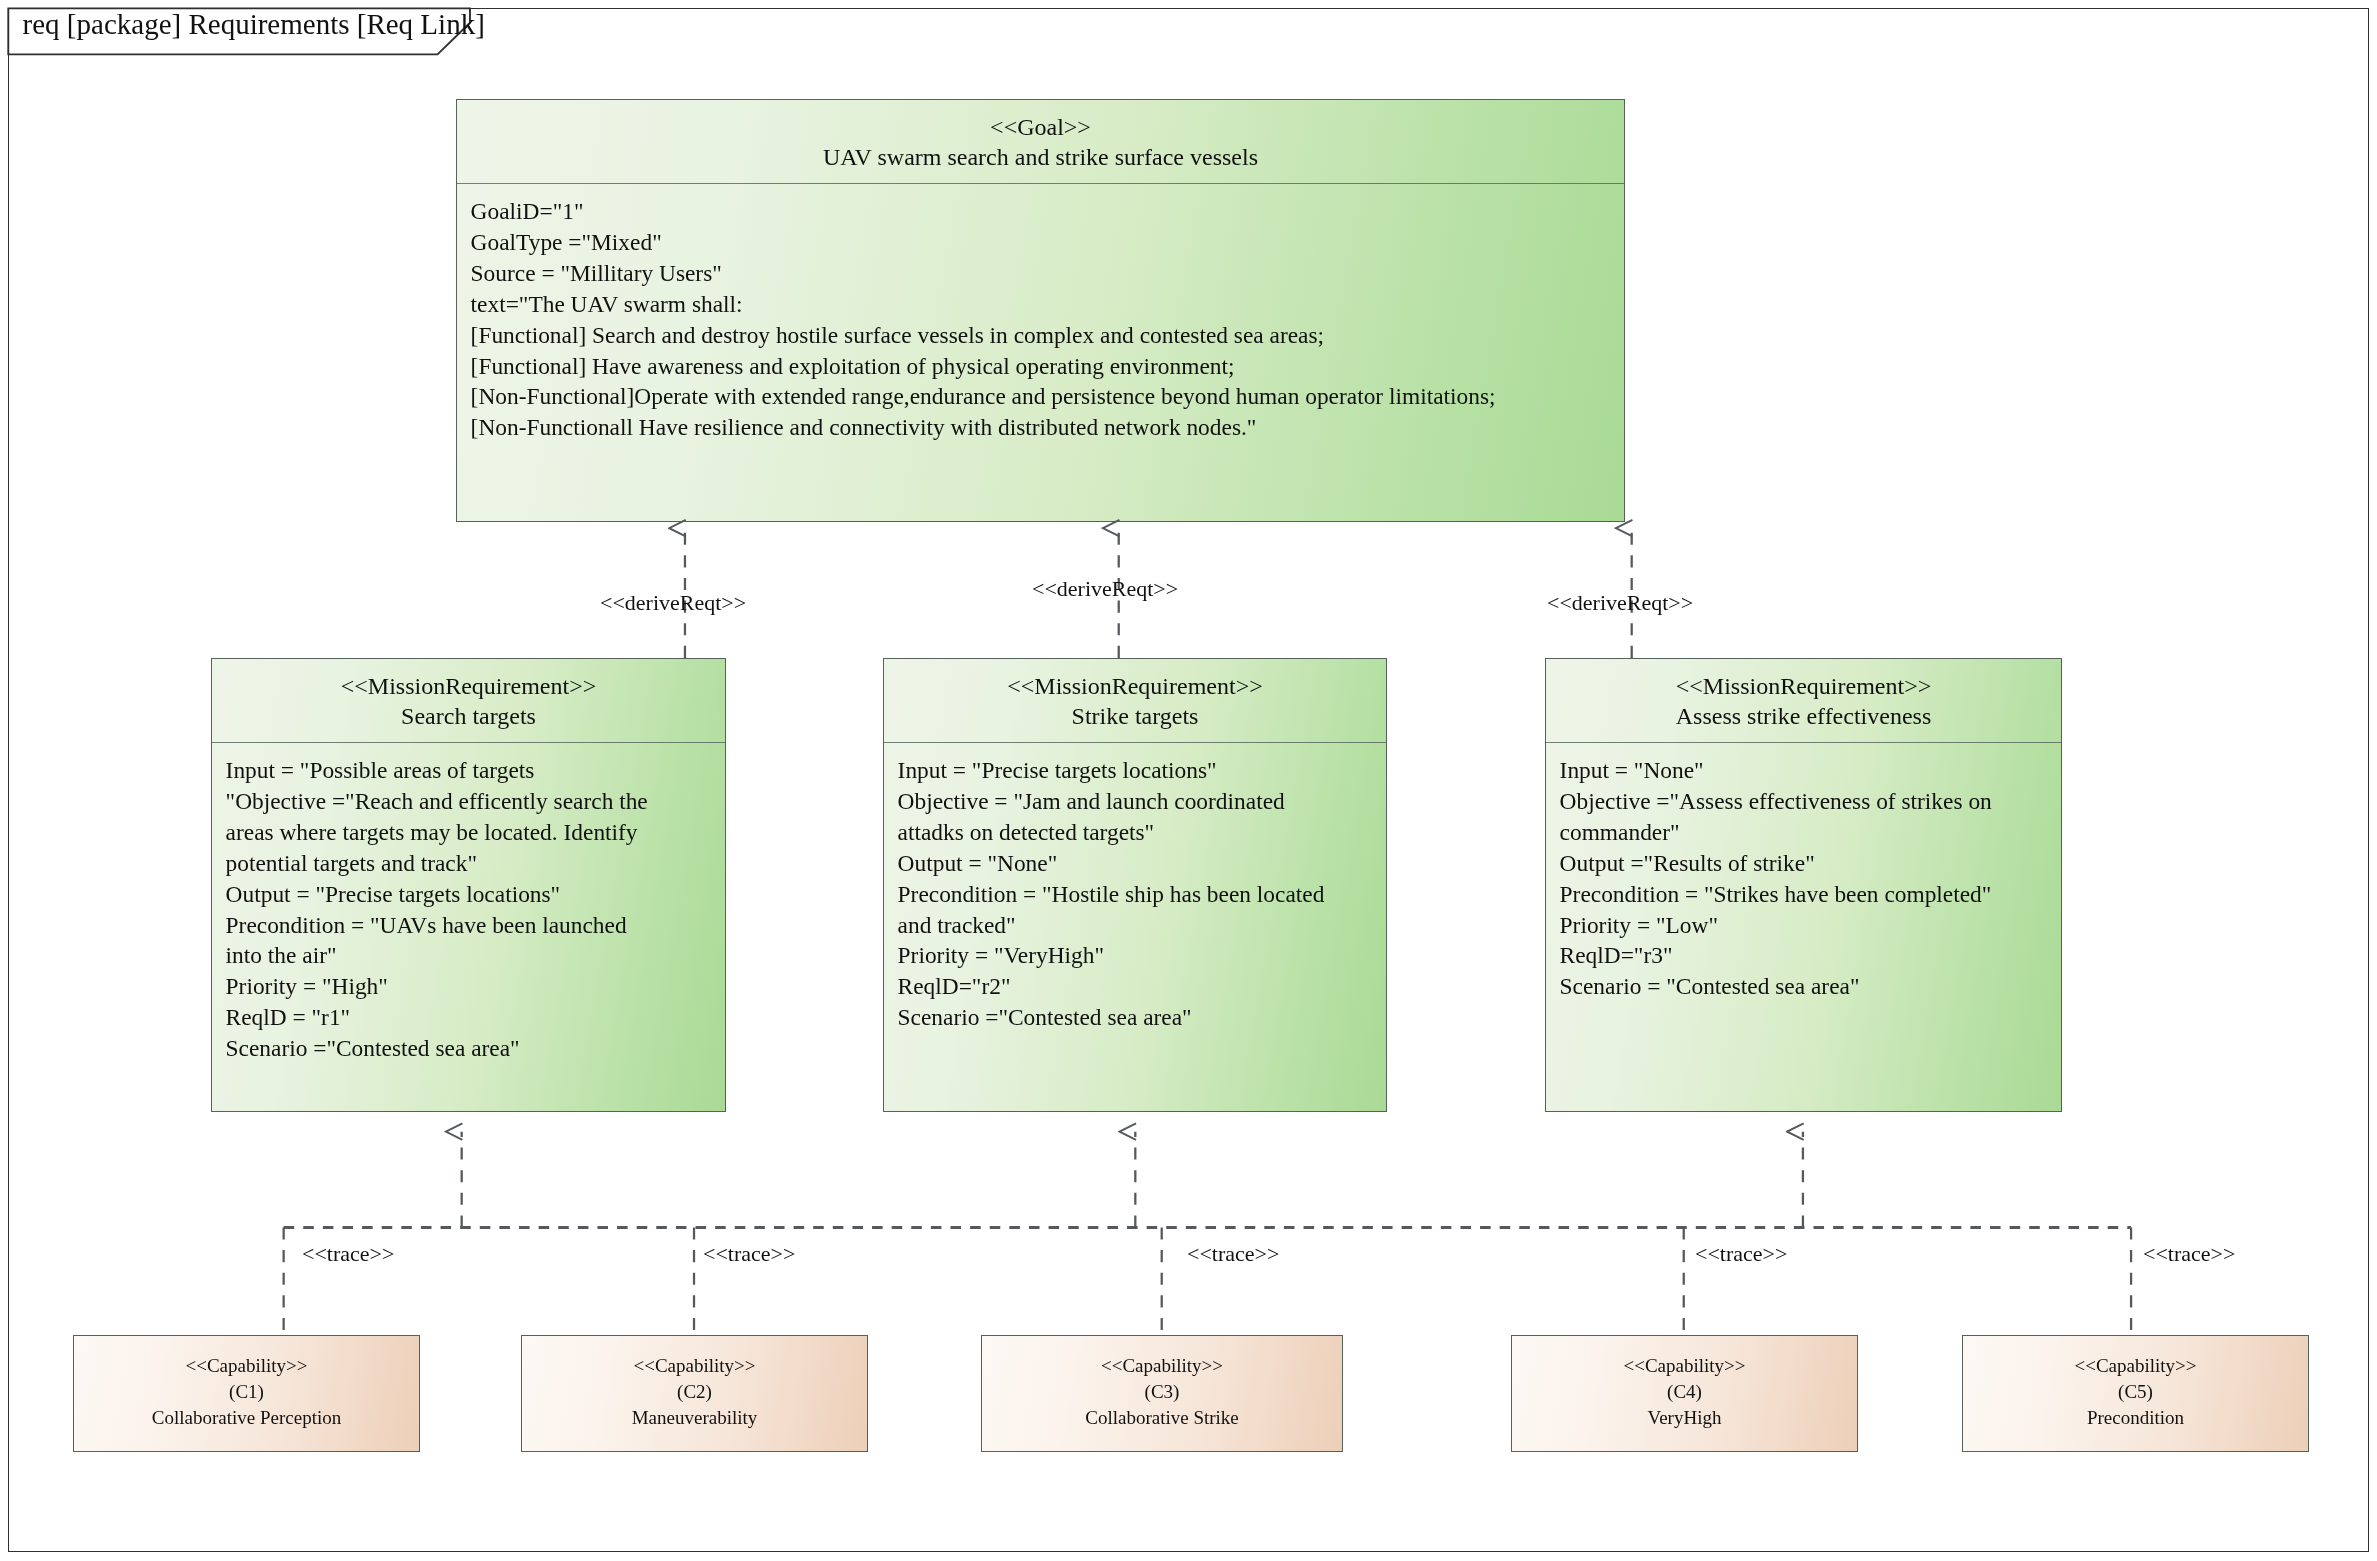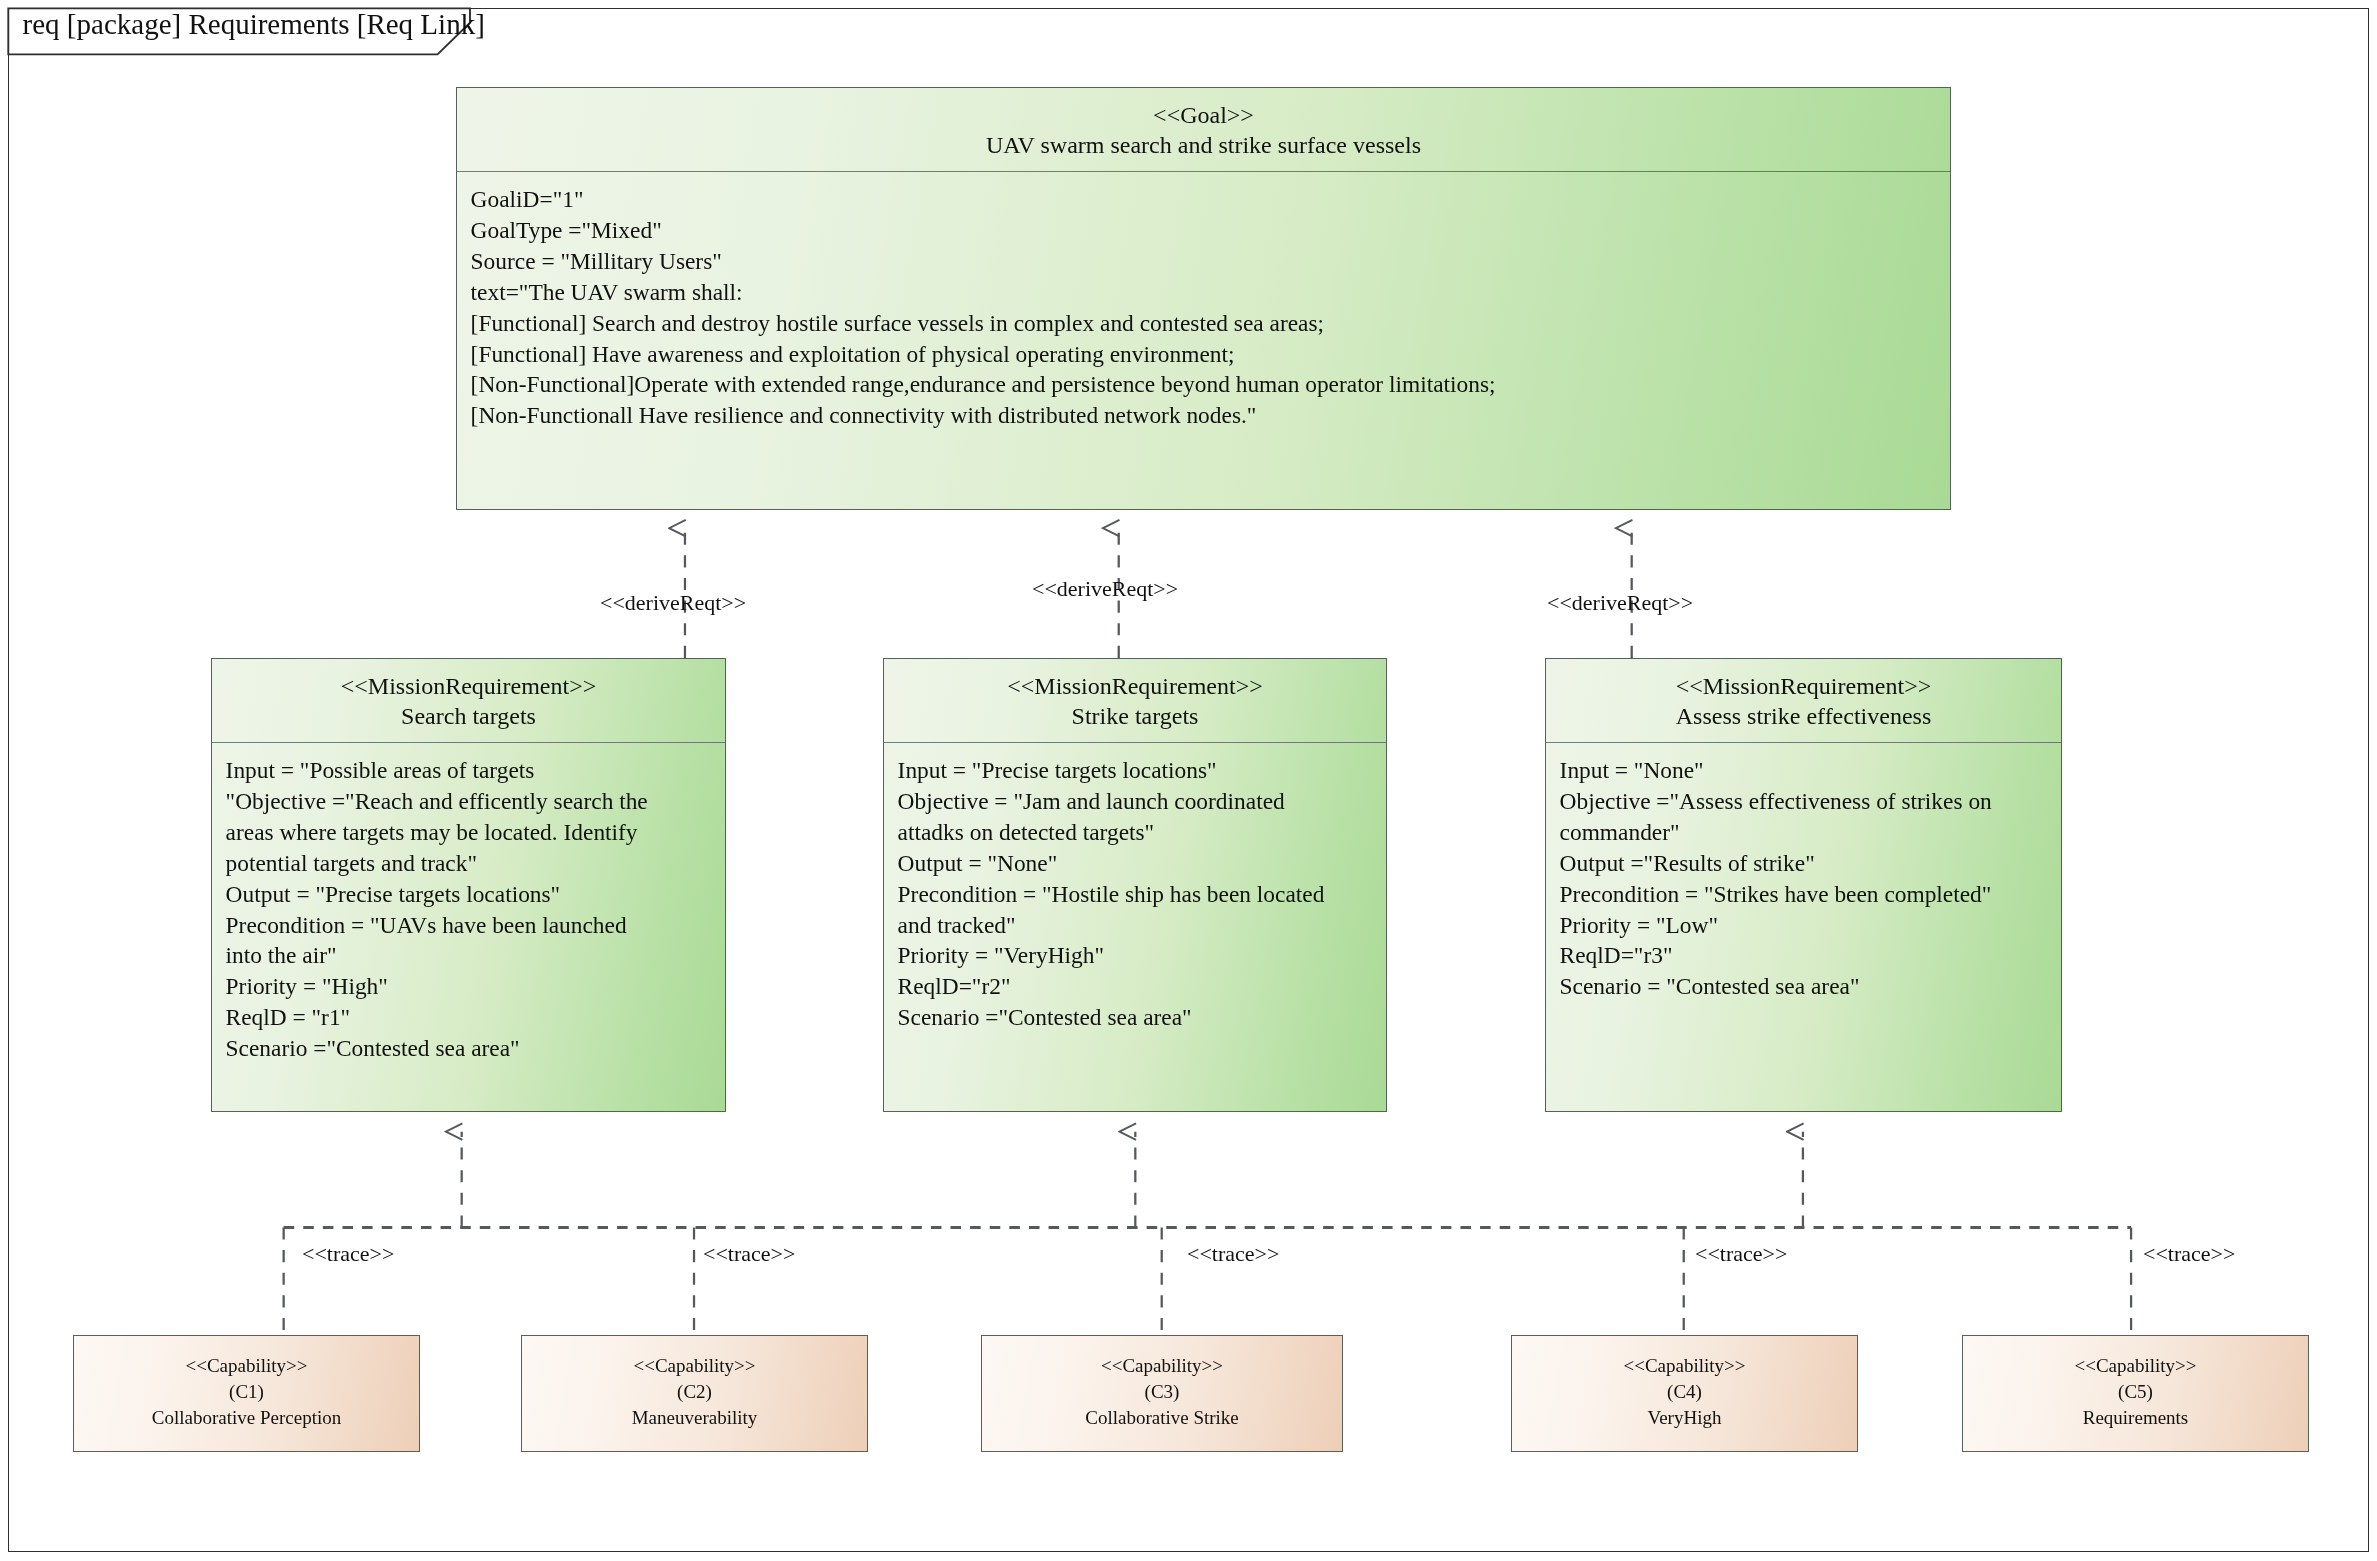--- a/index.html
+++ b/index.html
@@ -93,21 +93,21 @@
 
 <div id="canvas">
 
   <div class="frame"></div>
 
   <svg class="overlay" viewBox="0 0 3151 2069" width="2377" height="1561">
     <polygon points="11,11 623,11 623,30 580,72 11,72" fill="#ffffff" stroke="#2f2f2f" stroke-width="2.5"></polygon>
   </svg>
   <div class="frame-tab-label">req [package] Requirements [Req Link]</div>
 
-  <div class="node node-green" style="left:456px;top:87px;width:1495px;height:423px;">
+  <div class="node node-green" style="left:456px;top:99px;width:1169px;height:423px;">
     <div class="shadow"></div>
     <div class="node-header">
       <div>&lt;&lt;Goal&gt;&gt;</div>
       <div>UAV swarm search and strike surface vessels</div>
     </div>
     <div class="node-sep"></div>
     <div class="node-body">
       <div class="ln">GoaliD="1"</div>
       <div class="ln">GoalType ="Mixed"</div>
       <div class="ln">Source = "Millitary Users"</div>
@@ -213,21 +213,21 @@
       <div>(C4)</div>
       <div>VeryHigh</div>
     </div>
   </div>
 
   <div class="node node-tan" style="left:1962px;top:1335px;width:347px;height:117px;">
     <div class="shadow"></div>
     <div class="cap-body">
       <div>&lt;&lt;Capability&gt;&gt;</div>
       <div>(C5)</div>
-      <div>Requirements</div>
+      <div>Precondition</div>
     </div>
   </div>
 
   <svg class="overlay" viewBox="0 0 3151 2069" width="2377" height="1561">
     <defs>
       <marker id="openArrow" markerWidth="26" markerHeight="26" refX="13" refY="23" orient="auto" markerUnits="userSpaceOnUse">
         <path d="M 2,24 L 13,2 L 24,24" fill="none" stroke="#55595d" stroke-width="2.6"></path>
       </marker>
     </defs>
 

